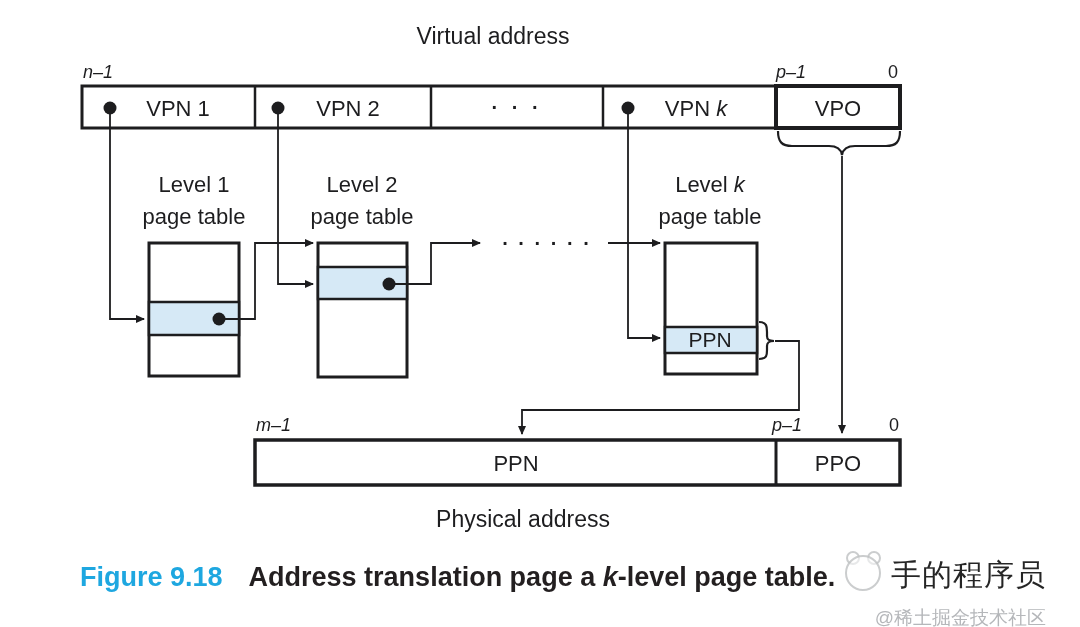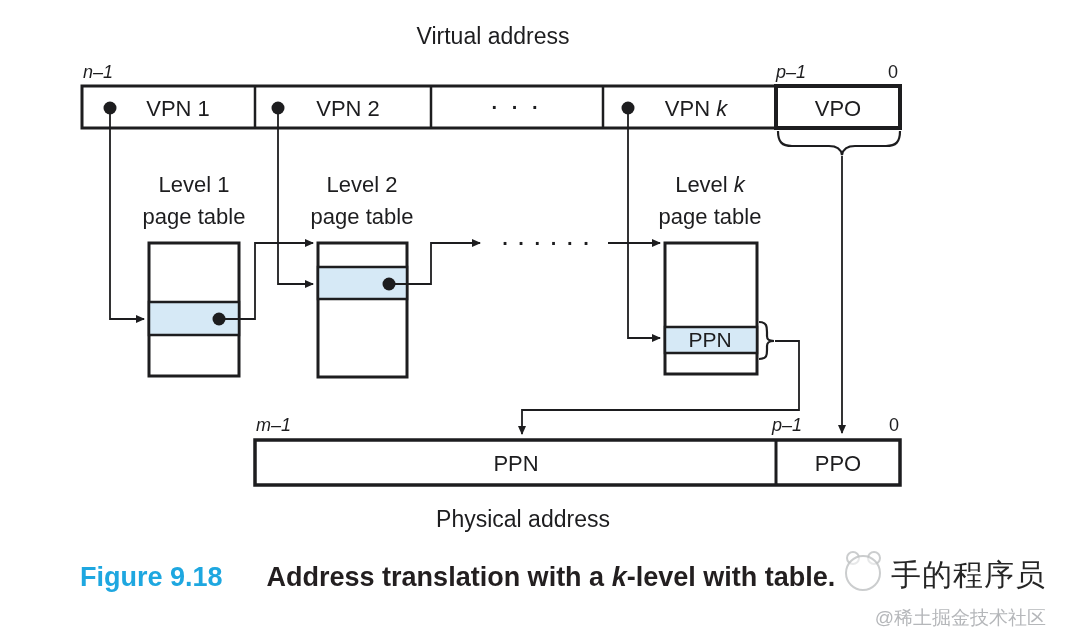--- a/index.html
+++ b/index.html
@@ -6,21 +6,21 @@
   .stage{
     position:relative;width:1076px;height:627px;background:#ffffff;
     overflow:hidden;font-family:"Liberation Sans", sans-serif;
   }
   .stage svg text{
     font-family:"Liberation Sans", sans-serif;
     fill:#1d1d1f;
   }
   .caption{
     position:absolute;left:80px;top:562px;z-index:2;
-    display:flex;align-items:baseline;gap:44px;white-space:nowrap;
+    display:flex;align-items:baseline;gap:26px;white-space:nowrap;
     font-size:27px;font-weight:700;line-height:1.15;
   }
   .caption .fig-label{color:#1ea7e0;}
   .caption .fig-text{color:#231f20;}
   .caption .kvar{font-style:italic;}
   .wm-line1{
     position:absolute;top:555px;right:30px;z-index:1;
     font-size:30px;color:#000000;opacity:.85;white-space:nowrap;
     letter-spacing:1px;
   }
@@ -109,21 +109,21 @@
     <text x="523" y="527" font-size="23" text-anchor="middle">Physical address</text>
   </svg>
 
   
   <div class="wm-line1">手的程序员</div>
   <div class="wm-line2">@稀土掘金技术社区</div>
 
   
   <div class="caption">
     <span class="fig-label">Figure 9.18</span>
-    <span class="fig-text"><span>Address translation with a </span><span class="kvar">k</span><span>-level with table.</span></span>
+    <span class="fig-text"><span>Address translation page a </span><span class="kvar">k</span><span>-level page table.</span></span>
   </div>
 
   
   <svg class="wm-logo" width="54" height="50" viewBox="0 0 54 50">
     <circle cx="17" cy="12" r="6" fill="rgba(255,255,255,0.55)" stroke="rgba(190,192,194,0.8)" stroke-width="2"></circle>
     <circle cx="38" cy="12" r="6" fill="rgba(255,255,255,0.55)" stroke="rgba(190,192,194,0.8)" stroke-width="2"></circle>
     <circle cx="27" cy="27" r="17" fill="rgba(255,255,255,0.55)" stroke="rgba(190,192,194,0.8)" stroke-width="2"></circle>
   </svg>
 
 </div>

